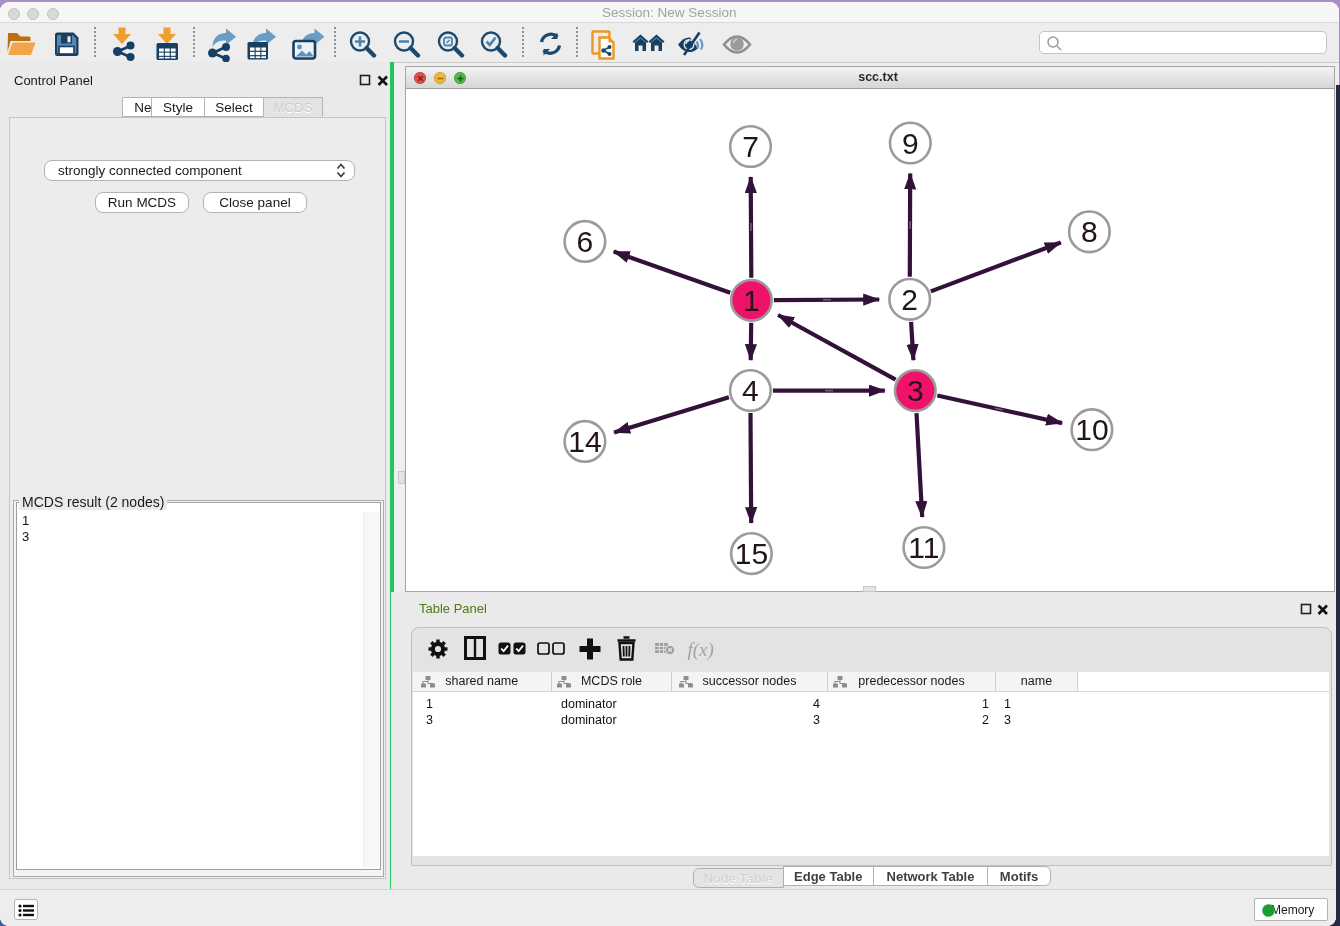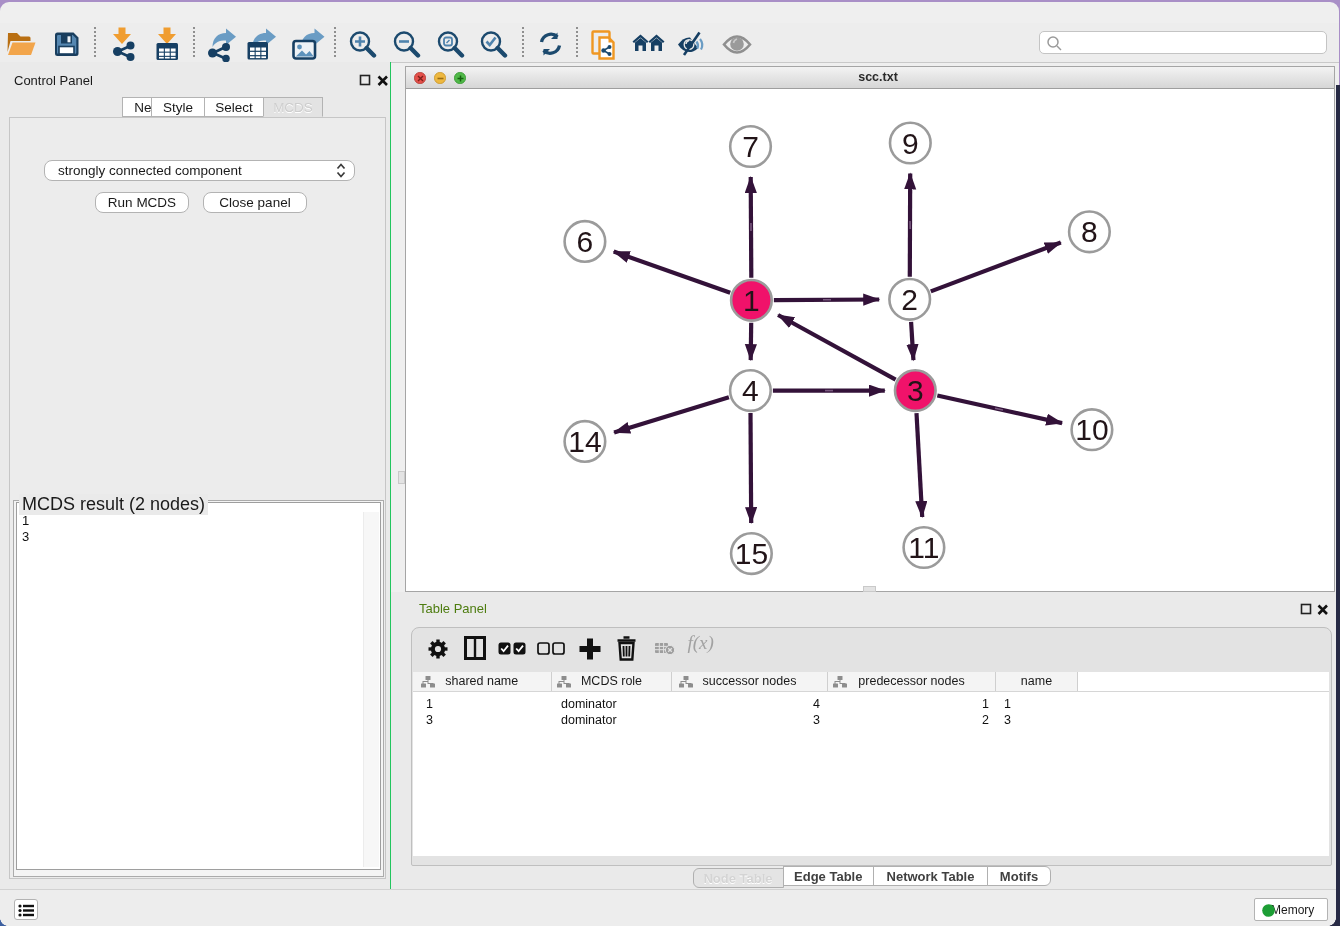--- a/index.html
+++ b/index.html
@@ -6,21 +6,21 @@
 body{width:1340px;height:926px;overflow:hidden;position:relative;font-family:"Liberation Sans",sans-serif;background:#272a45;}
 .abs{position:absolute;}
 #win{position:absolute;left:0;top:2px;width:1338.5px;height:924px;background:#efefef;border-radius:9px 9px 0 0;}
 #titlebar{position:absolute;left:0;top:0;width:100%;height:20px;background:#f6f6f6;border-radius:9px 9px 0 0;border-bottom:1px solid #d8d8d8;}
 .tl{position:absolute;top:6px;width:12px;height:12px;border-radius:50%;background:#d9d9d9;border:1px solid #c3c3c3;box-sizing:border-box;}
 #wintitle{position:absolute;top:3px;left:0;width:100%;text-align:center;font-size:13.5px;color:#a2a2a2;}
 #toolbar{position:absolute;left:0;top:21px;width:100%;height:39px;background:#ededed;border-bottom:1px solid #c9c9c9;}
 .sep{position:absolute;top:4px;height:31px;width:1.5px;background-image:repeating-linear-gradient(#8f8f8f 0 1.6px,transparent 1.6px 4px);}
 .tbi{position:absolute;top:6.5px;}
 #searchbox{position:absolute;left:1039px;top:8px;width:288px;height:23px;background:#fff;border:1px solid #c4c4c4;border-radius:5px;box-sizing:border-box;}
-#ctrl{position:absolute;left:0;top:60px;width:390px;height:827px;background:#eaeaea;border-right:1px solid #22c55e;}
+#ctrl{position:absolute;left:0;top:60px;width:390px;height:827px;background:#eaeaea;border-right:4px solid #22c55e;}
 #ctrlbox{position:absolute;left:9px;top:55px;width:375px;height:760px;border:1px solid #c6c6c6;background:#ececec;}
 .tab{position:absolute;top:35px;height:20px;background:#fff;border:1px solid #b3b3b3;box-sizing:border-box;font-size:13.5px;text-align:center;line-height:19px;color:#1a1a1a;}
 button,.btn{font-family:"Liberation Sans",sans-serif;}
 .btn{position:absolute;background:#fff;border:1px solid #b3b3b3;border-radius:8px;box-sizing:border-box;font-size:13.5px;color:#1a1a1a;text-align:center;}
 #netwin{position:absolute;left:405px;top:64px;width:930px;height:526px;background:#fff;border:1px solid #a5a5a5;box-sizing:border-box;}
 #nettitle{position:absolute;left:0;top:0;width:100%;height:21px;background:linear-gradient(#f3f3f3,#d6d6d6);border-bottom:1px solid #9e9e9e;}
 .tl2{position:absolute;top:5px;width:11.5px;height:11.5px;border-radius:50%;box-sizing:border-box;}
 #tablepanel{position:absolute;left:391px;top:590px;width:945px;height:297px;background:#eaeaea;}
 #tbox{position:absolute;left:19.5px;top:34.5px;width:919px;height:237px;background:#e3e3e3;border:1px solid #bfbfbf;border-radius:8px 8px 2px 2px;}
 #ttable{position:absolute;left:1px;top:44.5px;width:916.5px;height:184px;background:#fff;}
@@ -28,20 +28,26 @@
 .cell{position:absolute;font-size:12.5px;color:#111;}
 .btab{position:absolute;top:0;height:20px;background:#fff;border:1px solid #b0b0b0;box-sizing:border-box;font-size:13px;font-weight:bold;text-align:center;line-height:19px;color:#404040;}
 #statusbar{position:absolute;left:0;top:887px;width:1336px;height:37px;background:#ededed;border-top:1px solid #d2d2d2;}
 </style>
 </head>
 <body>
 
 <div class="abs" style="left:0;top:0;width:1340px;height:11px;background:#a98fc7;"></div>
 <div class="abs" style="left:1338px;top:0;width:2px;height:95px;background:#a98fc7;"></div>
 <div id="win">
+  <div id="titlebar">
+    <div class="tl" style="left:8px;"></div>
+    <div class="tl" style="left:27px;"></div>
+    <div class="tl" style="left:47px;"></div>
+    <div id="wintitle">Session: New Session</div>
+  </div>
   <div id="toolbar">
     <div class="sep" style="left:94px;"></div>
     <div class="sep" style="left:193px;"></div>
     <div class="sep" style="left:334px;"></div>
     <div class="sep" style="left:522px;"></div>
     <div class="sep" style="left:576px;"></div>
     <svg class="tbi" style="left:6px;" width="31" height="28" viewBox="0 0 31 28">
       <path d="M2 3 h9 l3.5 3.5 h8.5 a1.5 1.5 0 0 1 1.5 1.5 v3 h-20 l-3 11 z" fill="#b96f12"></path>
       <path d="M2 25 l4.5 -12.5 h23 l-4.5 12.5 z" fill="#f2a54b"></path>
     </svg>
@@ -195,21 +201,21 @@
       <svg width="12" height="15" style="position:absolute;right:7px;top:2px;">
           <path d="M2.5 5.5 L6 1.5 L9.5 5.5 M2.5 9.5 L6 13.5 L9.5 9.5" stroke="#3a3a3a" stroke-width="1.7" fill="none"></path>
         </svg>
     </div>
     <div class="btn" style="left:95px;top:130px;width:94px;height:21px;line-height:20px;">Run MCDS</div>
     <div class="btn" style="left:203px;top:130px;width:104px;height:21px;line-height:20px;">Close panel</div>
 
     <div style="position:absolute;left:13px;top:438px;width:371px;height:377px;border:1px solid #ababab;background:#f4f4f4;box-sizing:border-box;"></div>
     <div style="position:absolute;left:16px;top:440px;width:365px;height:368px;background:#fff;border:1px solid #9e9e9e;box-sizing:border-box;"></div>
     <div style="position:absolute;left:363px;top:450px;width:15px;height:355px;background:#f7f7f7;border-left:1px solid #ececec;"></div>
-    <div style="position:absolute;left:19px;top:432px;background:#eaeaea;font-size:18px;color:#1a1a1a;padding:0 3px;">MCDS result (2 nodes)</div>
+    <div style="position:absolute;left:19px;top:432px;background:#eaeaea;font-size:14px;color:#1a1a1a;padding:0 3px;">MCDS result (2 nodes)</div>
     <div style="position:absolute;left:22px;top:451px;font-size:13px;color:#111;line-height:16px;">1<br>3</div>
   </div>
 
   <div id="netwin">
     <div id="nettitle">
       <div class="tl2" style="left:8px;background:#e5504a;border:1px solid #bb423b;">
           <svg width="9" height="9" style="position:absolute;left:0.5px;top:0.5px">
             <path d="M2 2 L7 7 M7 2 L2 7" stroke="#7c1f1a" stroke-width="1.4"></path>
           </svg>
         </div>
@@ -335,21 +341,21 @@
             <g stroke="#e3e3e3" stroke-width="1">
               <line x1="0" y1="4.4" x2="13" y2="4.4"></line>
               <line x1="0" y1="7.7" x2="13" y2="7.7"></line>
               <line x1="4.3" y1="1" x2="4.3" y2="11"></line>
               <line x1="8.6" y1="1" x2="8.6" y2="11"></line>
             </g>
             <circle cx="15" cy="8" r="4.6" fill="#9e9e9e" stroke="#e3e3e3" stroke-width="1"></circle>
             <path d="M13.2 6.2 L16.8 9.8 M16.8 6.2 L13.2 9.8" stroke="#e3e3e3" stroke-width="1.3"></path>
           </g>
         </svg>
-      <div style="position:absolute;left:276px;top:4px;font-family:'Liberation Serif',serif;font-style:italic;font-size:19px;color:#a2a2a2;">f(x)</div>
+      <div style="position:absolute;left:276px;top:11px;font-family:'Liberation Serif',serif;font-style:italic;font-size:19px;color:#a2a2a2;">f(x)</div>
       <div id="ttable">
         <div class="hdrcell" style="left:0;width:139.5px;">shared name</div>
         <div class="hdrcell" style="left:139.5px;width:120px;">MCDS role</div>
         <div class="hdrcell" style="left:259.5px;width:156px;">successor nodes</div>
         <div class="hdrcell" style="left:415.5px;width:168px;">predecessor nodes</div>
         <div class="hdrcell" style="left:583.5px;width:82px;">name</div>
         <div style="position:absolute;left:0;top:18.5px;width:916.5px;height:1px;background:#d6d6d6;"></div>
         <svg class="treei" style="position:absolute;left:8px;top:4px;" width="14" height="12" viewBox="0 0 14 12">
             <g fill="#8d8d8d">
               <rect x="4.5" y="0" width="5" height="4" rx="0.5"></rect>

